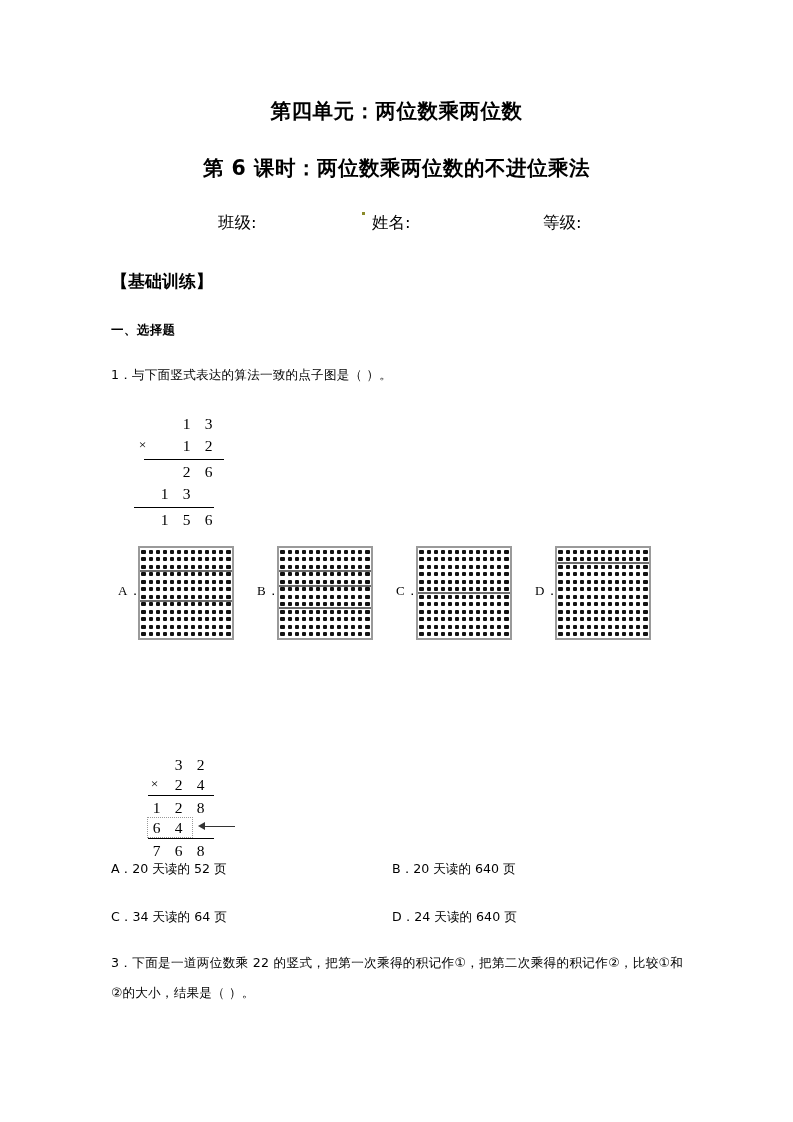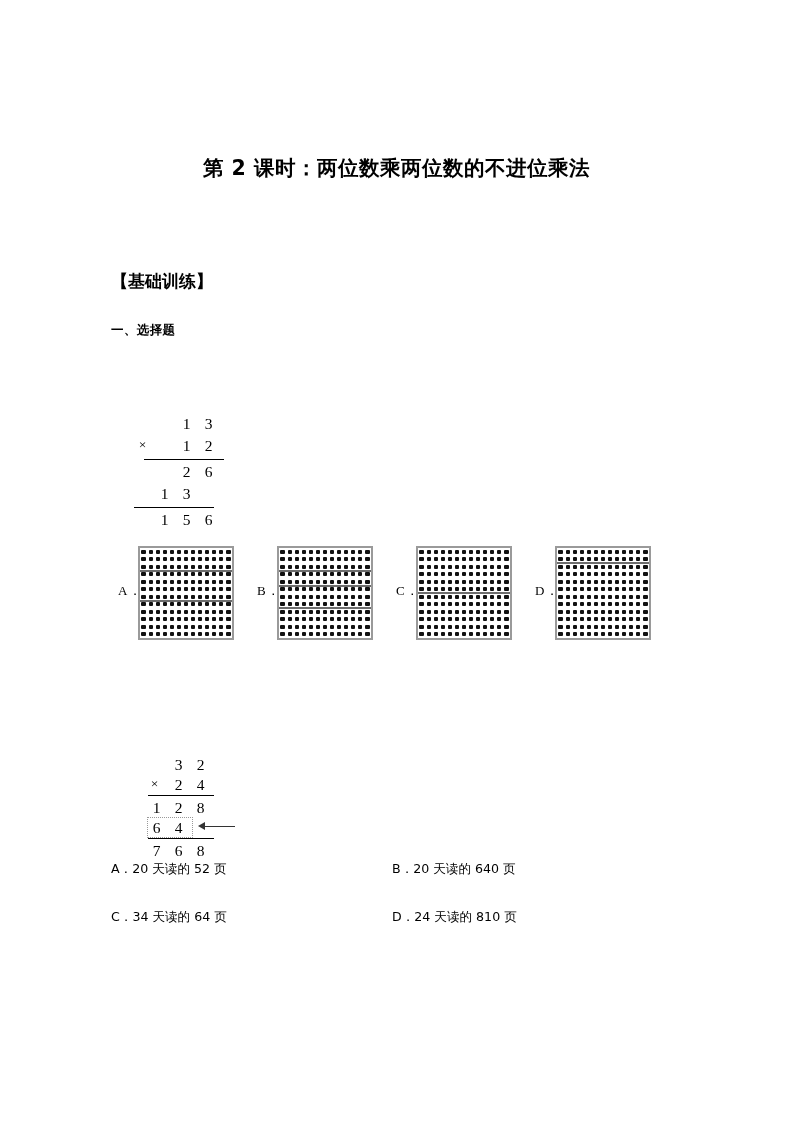--- a/index.html
+++ b/index.html
@@ -208,26 +208,34 @@
   .opt-b { left: 281px; top: 0px; }
   .opt-c { left: 0px;   top: 48px; }
   .opt-d { left: 281px; top: 48px; }
   #q2-options { top: 861px; height: 80px; }
 </style>
 </head>
 <body>
 
 <div class="page">
 
-  <div class="title-2">第 2 课时：两位数乘两位数的不进位乘法</div>
-
+  <div class="title-1">第四单元：两位数乘两位数</div>
+  <div class="title-2">第 6 课时：两位数乘两位数的不进位乘法</div>
+
+  <div class="info-line">
+    <span class="slot slot-class">班级:</span>
+    <span class="slot slot-dot"></span>
+    <span class="slot slot-name">姓名:</span>
+    <span class="slot slot-grade">等级:</span>
+  </div>
 
   <div class="section-heading">【基础训练】</div>
   <div class="part-heading">一、选择题</div>
 
+  <div class="qtext q1">1．与下面竖式表达的算法一致的点子图是（    ）。</div>
   <div class="vmult" id="vmult-1">
       <div style="position: absolute; left: 0px; top: 0px; width: 110px;">
         <div class="vrow" style="height: 20px;">
           <span class="cell" style="left: 44px;">1</span>
           <span class="cell" style="left: 66px;">3</span>
         </div>
       </div>
       <div style="position: absolute; left: 0px; top: 22px; width: 110px;">
         <div class="vrow" style="height: 20px;">
           <span class="cell" style="left: 44px;">1</span>
@@ -960,17 +968,18 @@
       <div class="arrow-wrap" style="left: 74px; top: 65px; width: 40px;">
         <div class="arrow-line" style="width: 32px;"></div>
         <div class="arrow-head"></div>
       </div>
     </div>
 
   <div class="opts" id="q2-options">
     <span class="opt opt-a">A．20 天读的 52 页</span>
     <span class="opt opt-b">B．20 天读的 640 页</span>
     <span class="opt opt-c">C．34 天读的 64 页</span>
-    <span class="opt opt-d">D．24 天读的 810 页</span>
+    <span class="opt opt-d">D．24 天读的 640 页</span>
   </div>
 
+  <div class="qtext q3">3．下面是一道两位数乘 22 的竖式，把第一次乘得的积记作①，把第二次乘得的积记作②，比较①和②的大小，结果是（        ）。</div>
 
 </div>
 
 </body></html>

